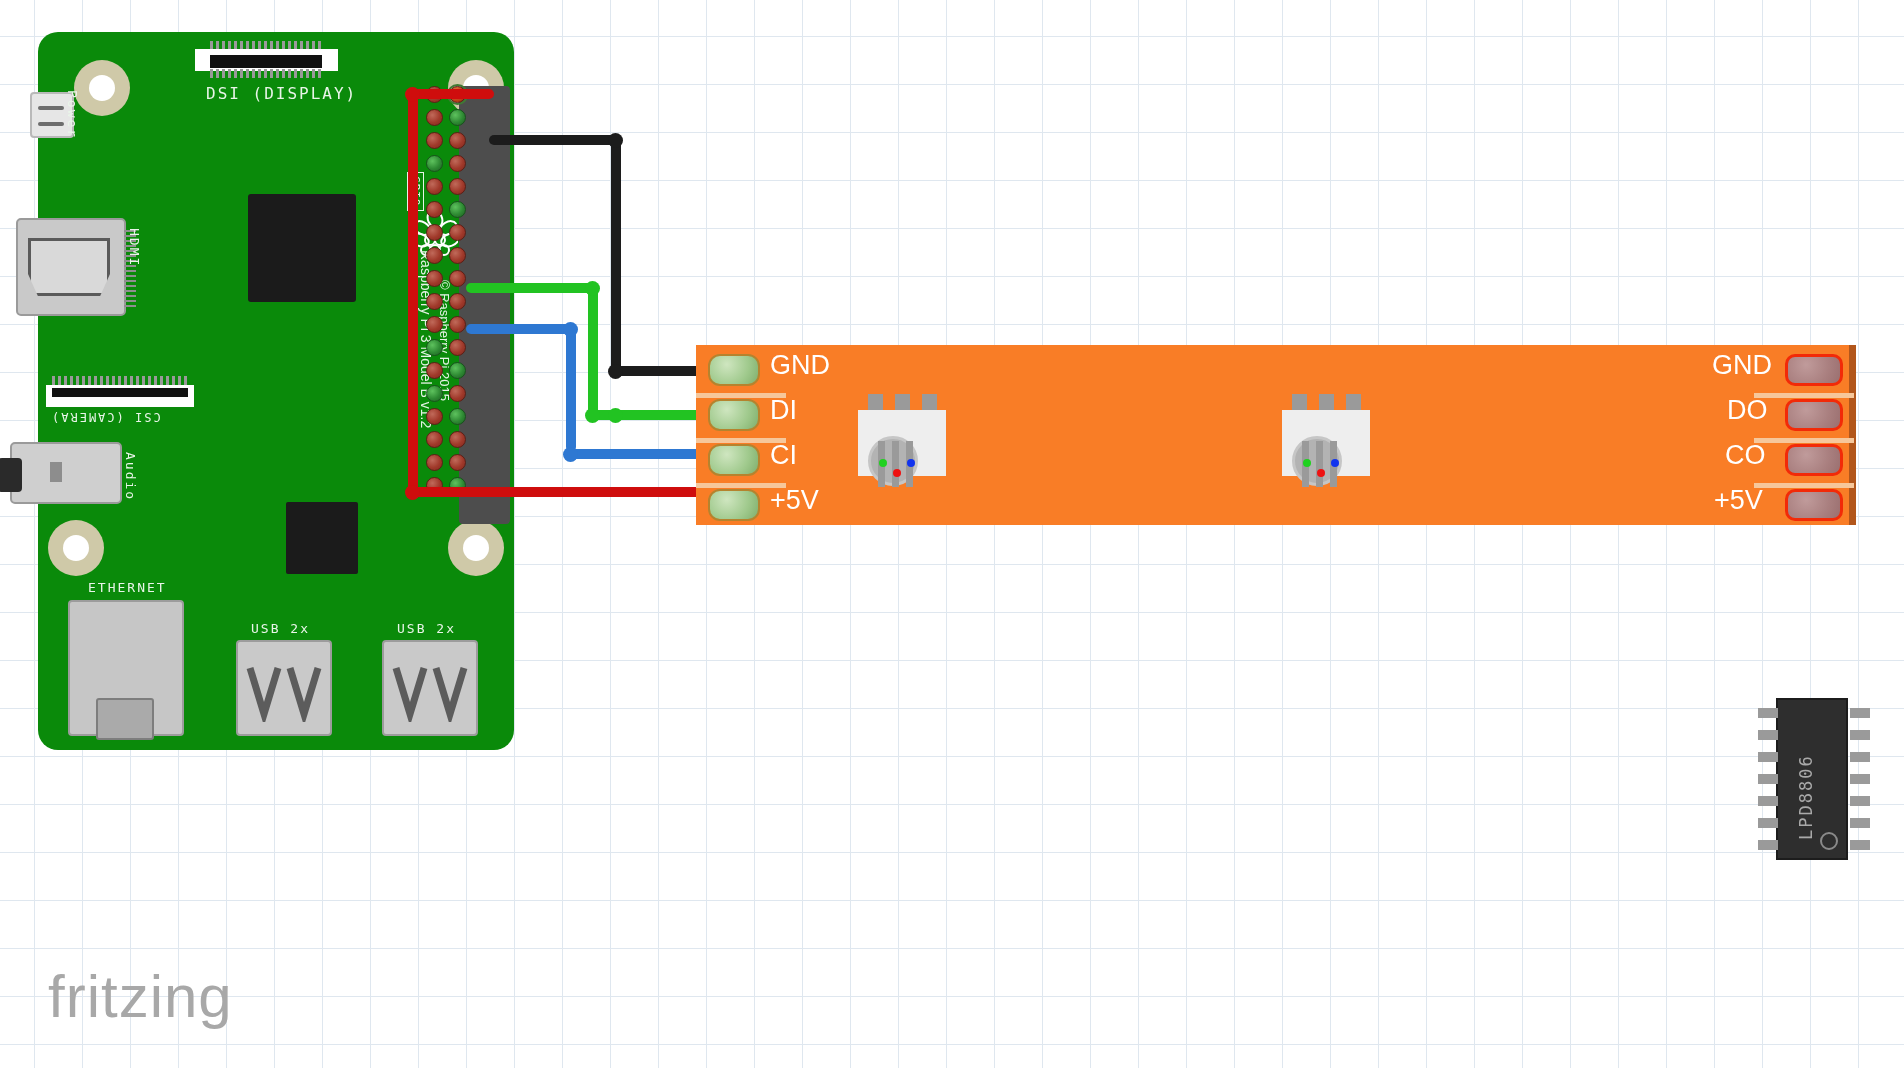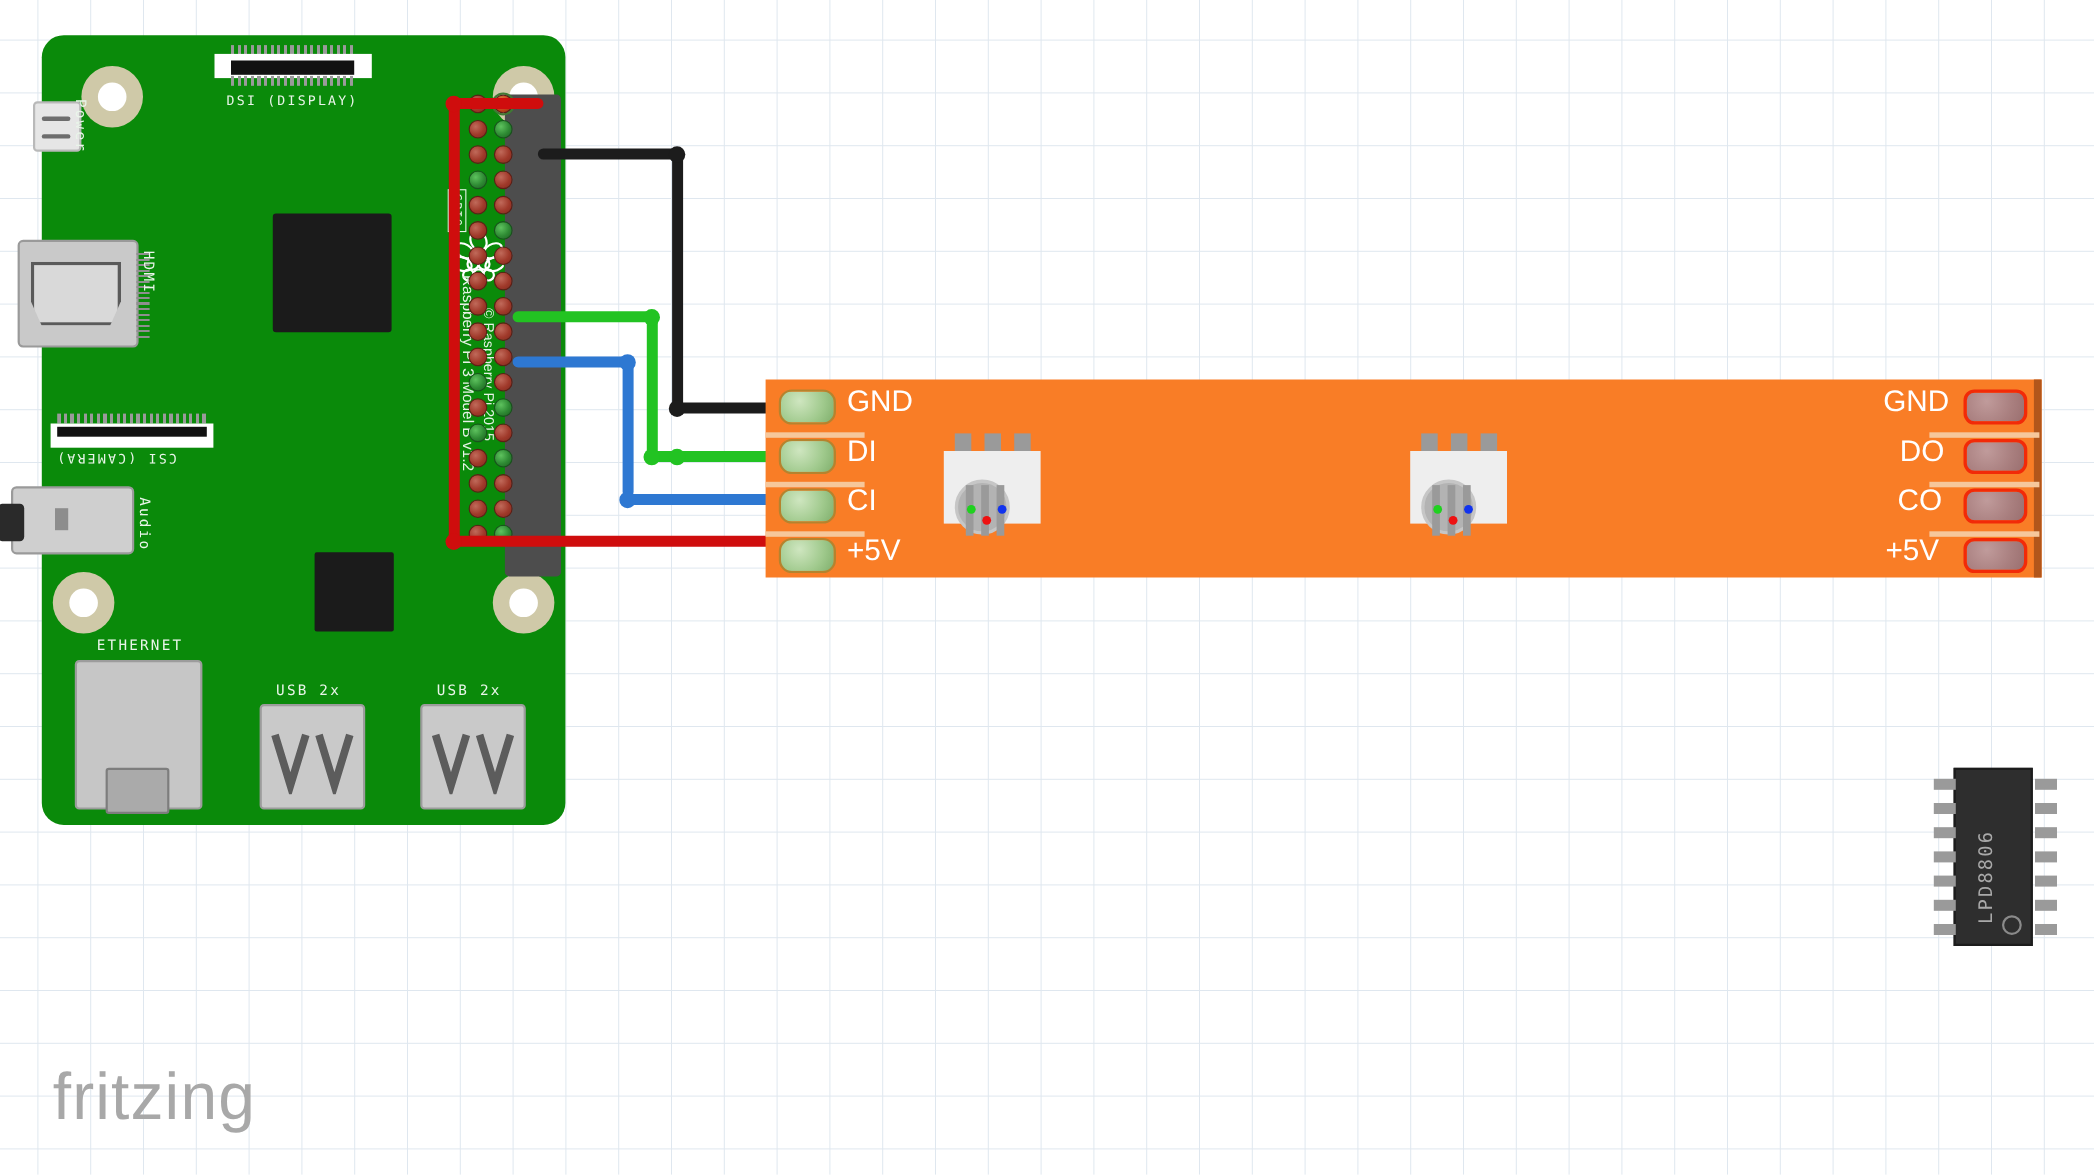--- a/index.html
+++ b/index.html
@@ -68,21 +68,21 @@
   #dsi-conn .inner {
     position: absolute; left: 15px; top: 16px;
     width: 112px; height: 13px; background: #111;
   }
   #dsi-conn .pins-top, #dsi-conn .pins-bot {
     position: absolute; left: 15px; width: 112px; height: 9px;
     background: repeating-linear-gradient(to right,#9a9a9a 0 3px, transparent 3px 6px);
   }
   #dsi-conn .pins-top { top: 2px; }
   #dsi-conn .pins-bot { top: 30px; }
-  #dsi-label { left: 168px; top: 52px; font-size: 12px; }
+  #dsi-label { left: 168px; top: 52px; font-size: 16px; }
 
   
   #power-conn {
     position: absolute; left: -8px; top: 60px;
     width: 44px; height: 46px;
     background: #e6e6e6; border: 2px solid #b9b9b9;
     border-radius: 4px;
   }
   #power-conn .slot {
     position: absolute; left: 6px; width: 26px; height: 4px;

